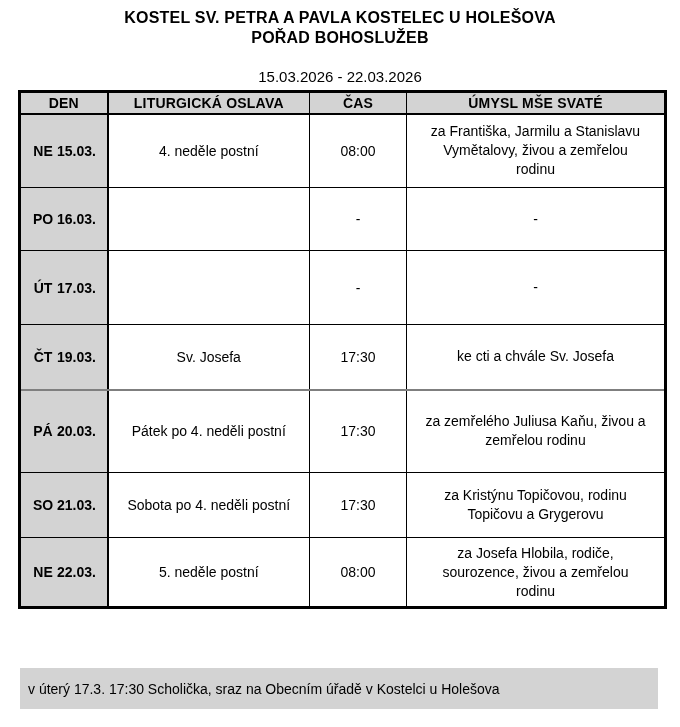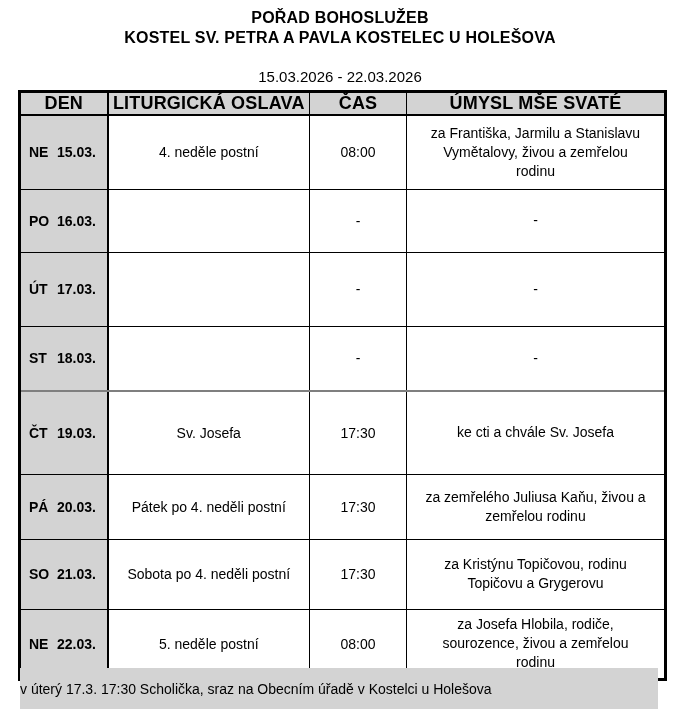--- a/index.html
+++ b/index.html
@@ -53,21 +53,21 @@
     overflow: hidden;
   }
   .schedule th:first-child, .schedule td:first-child {
     border-right: 2px solid #000;
   }
 
   .schedule thead tr { height: 22px; }
   .schedule thead th {
     background: #d3d3d3;
     font-weight: bold;
-    font-size: 18px;
+    font-size: 14px;
     text-align: center;
     border-bottom: 2px solid #000;
     letter-spacing: 0.2px;
   }
 
   .schedule tbody tr:nth-child(1) { height: 74px; }
   .schedule tbody tr:nth-child(2) { height: 63px; }
   .schedule tbody tr:nth-child(3) { height: 74px; }
   .schedule tbody tr:nth-child(4) { height: 65px; }
   .schedule tbody tr:nth-child(5) { height: 83px; }
@@ -82,42 +82,44 @@
 
   td.day-cell {
     background: #d3d3d3;
     font-weight: bold;
     padding-left: 8px;
     white-space: nowrap;
   }
   td.day-cell .day-abbr {
     display: inline-block;
     width: 28px;
+    text-align: center;
   }
   td.cel-cell  { text-align: center; padding: 0 6px; line-height: 18px; }
   td.time-cell { text-align: center; }
   td.int-cell  { text-align: center; padding: 4px 16px; line-height: 19px; }
 
   
   .footer-note {
     position: absolute;
     top: 668px; left: 20px;
     width: 638px; height: 41px;
     background: #d3d3d3;
     display: flex;
     align-items: center;
+    padding-left: 8px;
     font-size: 14px;
   }
 </style>
 </head>
 <body>
 
 <div class="title-block">
+  <div class="title-line">KOSTEL SV. PETRA A PAVLA KOSTELEC U HOLEŠOVA</div>
   <div class="title-line">POŘAD BOHOSLUŽEB</div>
-  <div class="title-line">KOSTEL SV. PETRA A PAVLA KOSTELEC U HOLEŠOVA</div>
   <div class="date-line">15.03.2026 - 22.03.2026</div>
 </div>
 
 <table class="schedule">
   <colgroup>
     <col class="c-day">
       <col class="c-cel">
       <col class="c-time">
       <col class="c-int">
   </colgroup>
@@ -150,28 +152,20 @@
 
   <tr>
     <td class="day-cell">
       <span class="day-abbr">ÚT</span><span>17.03.</span>
     </td>
     <td class="cel-cell"></td>
     <td class="time-cell">-</td>
     <td class="int-cell">-</td>
   </tr>
 
-  <tr>
-    <td class="day-cell">
-      <span class="day-abbr">ST</span><span>18.03.</span>
-    </td>
-    <td class="cel-cell"></td>
-    <td class="time-cell">-</td>
-    <td class="int-cell">-</td>
-  </tr>
 
   <tr>
     <td class="day-cell">
       <span class="day-abbr">ČT</span><span>19.03.</span>
     </td>
     <td class="cel-cell">Sv. Josefa</td>
     <td class="time-cell">17:30</td>
     <td class="int-cell">ke cti a chvále Sv. Josefa</td>
   </tr>
 

